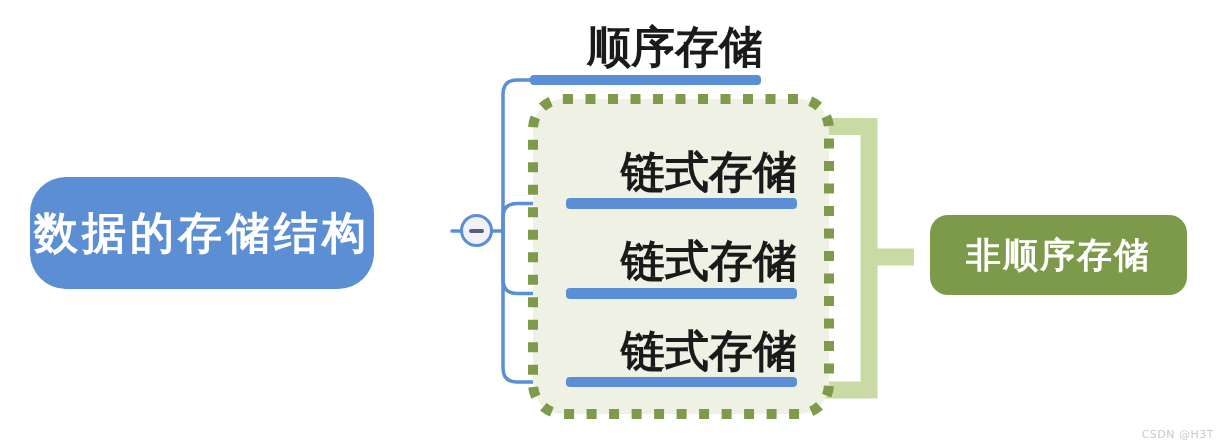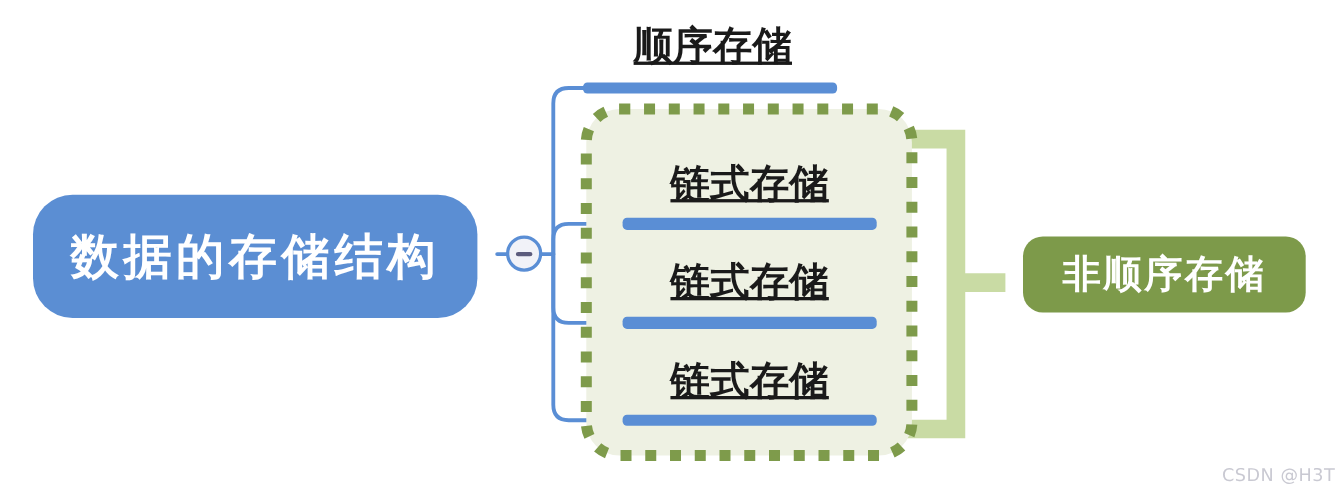--- a/index.html
+++ b/index.html
@@ -10,21 +10,21 @@
     overflow:hidden;
     font-family:"DejaVu Sans","Liberation Sans",sans-serif;
   }
   .connector-layer{position:absolute;left:0;top:0;z-index:1;}
   .thin-line{fill:none;stroke:var(--blue);stroke-width:3.5;stroke-linecap:round;}
   .group-box{fill:var(--box-fill);stroke:var(--dash-olive);stroke-width:10;stroke-dasharray:10 12.5;}
   .bracket-line{fill:none;stroke:var(--bracket-green);stroke-width:17;}
 
   .root-topic{
     position:absolute;z-index:3;
-    left:30px;top:177px;width:404px;height:112px;
+    left:30px;top:177px;width:344px;height:112px;
     background:var(--node-blue);
     border-radius:36px;
     display:flex;align-items:center;justify-content:center;
     color:#ffffff;font-size:44px;font-weight:700;letter-spacing:4px;
     cursor:pointer;
   }
   .collapse-button{
     position:absolute;z-index:4;
     left:460px;top:214px;width:27px;height:27px;
     background:var(--minus-fill);
@@ -40,43 +40,42 @@
     height:10px;background:var(--blue);border-radius:4px;
   }
   .underline-1{left:530px;top:75px;width:231px;}
   .underline-2{left:566px;top:198px;width:231px;height:11px;}
   .underline-3{left:566px;top:288px;width:231px;height:11px;}
   .underline-4{left:566px;top:377px;width:231px;}
 
   .branch-label{
     position:absolute;z-index:3;
     color:var(--branch-text);
-    font-size:36px;font-weight:700;line-height:1.15;
-    text-align:center;white-space:nowrap;
+    font-size:44px;font-weight:700;line-height:1.15;
+    text-align:right;white-space:nowrap;
     cursor:pointer;
-    text-decoration:underline;
   }
   .label-1{left:533px;top:22px;width:230px;}
   .label-2{left:566px;top:147px;width:231px;}
   .label-3{left:566px;top:236px;width:231px;}
   .label-4{left:566px;top:326px;width:231px;}
 
   .summary-topic{
     position:absolute;z-index:3;
-    left:930px;top:215px;width:257px;height:69px;
+    left:930px;top:215px;width:257px;height:80px;
     background:var(--olive);
     border-radius:18px;
     display:flex;align-items:center;justify-content:center;
     color:#ffffff;font-size:35px;font-weight:700;letter-spacing:2px;
     cursor:pointer;
   }
   .watermark{
     position:absolute;z-index:5;
     right:7px;bottom:5px;
-    font-size:16px;letter-spacing:0.5px;
+    font-size:11px;letter-spacing:0.5px;
     color:var(--watermark-gray);
   }
 </style>
 </head>
 <body>
 
 <div class="canvas">
 
   <svg class="connector-layer" width="1221" height="446" viewBox="0 0 1221 446" xmlns="http://www.w3.org/2000/svg">
 

